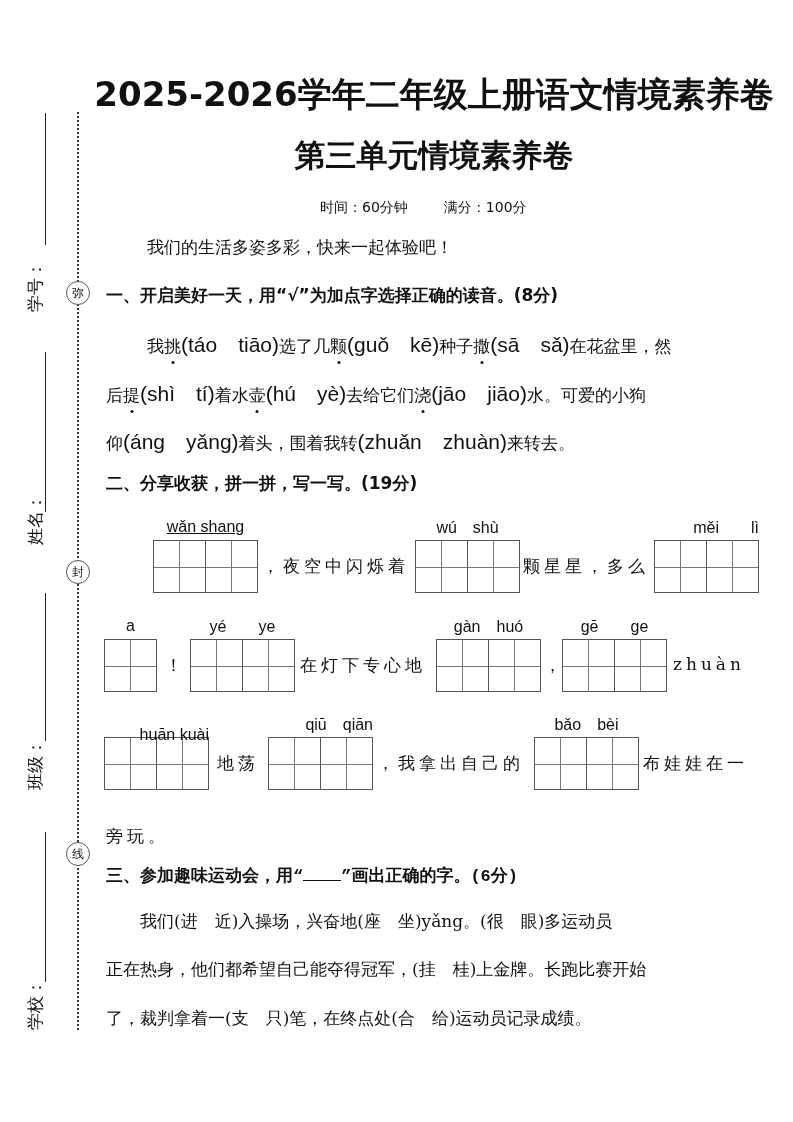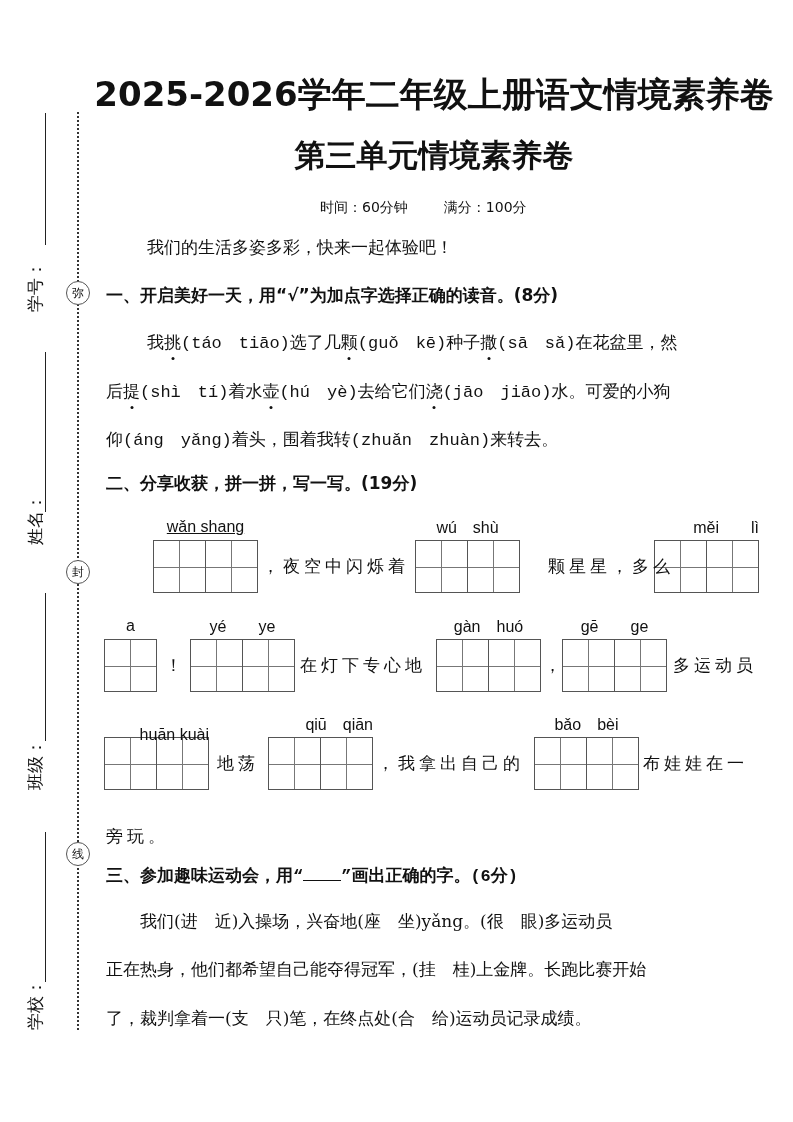--- a/index.html
+++ b/index.html
@@ -5,21 +5,21 @@
   html, body { margin:0; padding:0; background:#fff; }
   body { width:793px; height:1122px; position:relative; overflow:hidden; color:#111;
          font-family: "DejaVu Sans", "Liberation Sans", sans-serif; }
   .abs { position:absolute; }
   .title1 { left:0; width:793px; top:72px; text-align:center; font-size:34px; font-weight:bold; letter-spacing:0px; padding-left:75px; box-sizing:border-box; }
   .title2 { left:0; width:793px; top:135px; text-align:center; font-size:31px; font-weight:bold; padding-left:75px; box-sizing:border-box; }
   .meta { top:199px; left:320px; font-size:14px; white-space:pre; }
   .intro { top:236px; left:147px; font-size:17px; font-family:"DejaVu Serif", serif; }
   .sec-head { font-size:17px; font-weight:bold; left:106px; white-space:nowrap; }
   .para { font-family:"DejaVu Serif", serif; font-size:17px; white-space:nowrap; }
-  .py { font-family:Liberation Mono, monospace; font-size:17px; }
+  .py { font-family:Liberation Sans, sans-serif; font-size:21px; }
   .dot-mark { position:relative; }
   .dot-mark::after { content:""; position:absolute; left:50%; bottom:-8px; width:3px; height:3px; background:#111; border-radius:50%; transform:translateX(-50%); }
   .grid-box { position:absolute; border:1.5px solid #555; box-sizing:border-box; height:53px; }
   .grid-box .hline { position:absolute; left:0; right:0; top:50%; border-top:1px solid #777; }
   .grid-box .vline { position:absolute; top:0; bottom:0; border-left:1px solid #777; }
   .grid-box .vline.strong { border-left:1.5px solid #555; }
   .pinyin { position:absolute; font-family:"Liberation Sans", sans-serif; font-size:16px; white-space:nowrap; }
   .fill-text { position:absolute; font-family:"DejaVu Serif", serif; font-size:17px; letter-spacing:4px; white-space:nowrap; }
   .margin-label { position:absolute; font-size:17px; transform:rotate(-90deg); transform-origin:left top; white-space:nowrap; }
   .vline-solid { position:absolute; left:45px; width:0; border-left:1.5px solid #222; }
@@ -118,25 +118,25 @@
     </div>
     <div class="pinyin" style="top: 715px; left: 268px; width: 105px; text-align: right;">qiū　qiān</div>
     <div class="grid-box" style="left: 534px; top: 737px; width: 105px;">
       <div class="hline"></div>
       <div class="vline" style="left: 25px;"></div>
       <div class="vline strong" style="left: 51px;"></div>
       <div class="vline" style="left: 77px;"></div>
     </div>
     <div class="pinyin" style="top: 715px; left: 534px; width: 105px; text-align: center;">bǎo　bèi</div>
     <div class="fill-text" style="left: 262px; top: 555px;">，夜空中闪烁着</div>
-    <div class="fill-text" style="left: 548px; top: 555px;">颗星星，多么</div>
+    <div class="fill-text" style="left: 523px; top: 555px;">颗星星，多么</div>
     <div class="fill-text" style="left: 165px; top: 654px;">！</div>
     <div class="fill-text" style="left: 300px; top: 654px;">在灯下专心地</div>
     <div class="fill-text" style="left: 544px; top: 654px;">，</div>
-    <div class="fill-text" style="left: 673px; top: 654px;">多运动员</div>
+    <div class="fill-text" style="left: 673px; top: 654px;">zhuàn</div>
     <div class="fill-text" style="left: 217px; top: 752px;">地荡</div>
     <div class="fill-text" style="left: 377px; top: 752px;">，我拿出自己的</div>
     <div class="fill-text" style="left: 643px; top: 752px;">布娃娃在一</div>
     <div class="fill-text" style="left: 106px; top: 825px;">旁玩。</div>
   </div>
 
 <div class="abs sec-head" style="top:864px;font-family:Liberation Mono, monospace;">
   <span>三、参加趣味运动会，用“</span><span class="underline-slot"></span><span>”画出正确的字。(6分)</span>
 </div>
 <div class="abs para" style="top:910px;left:106px;">　　我们(进　近)入操场，兴奋地(座　坐)yǎng。(很　眼)多运动员</div>

